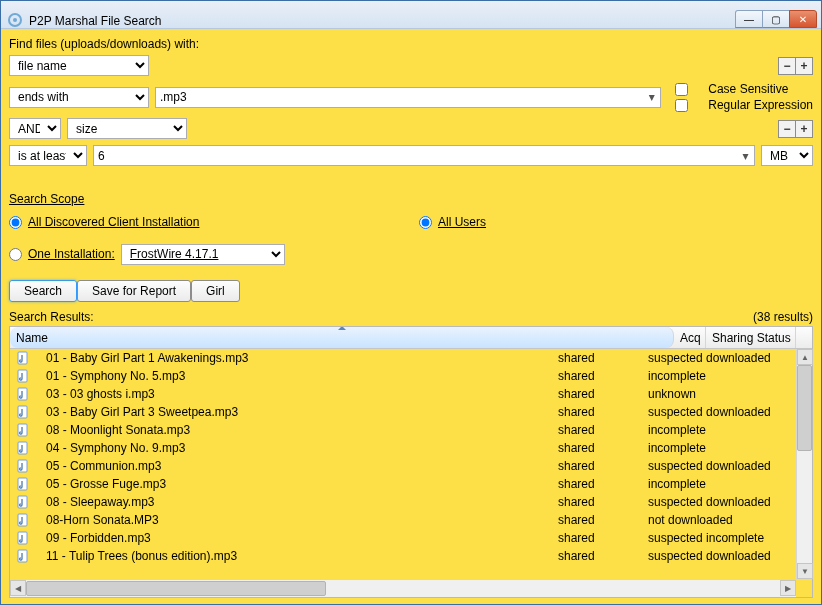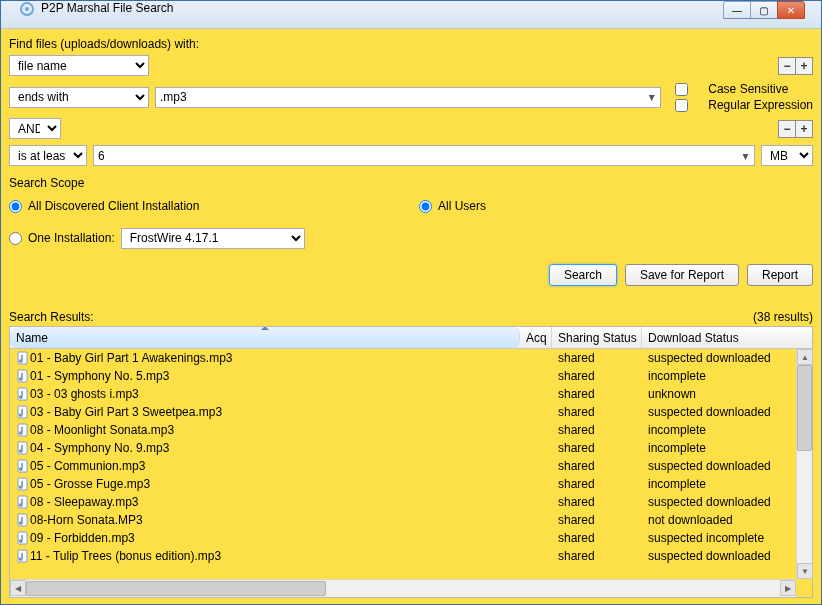--- a/index.html
+++ b/index.html
@@ -17,22 +17,22 @@
     background: #fff;
     border: 1px solid #3a6ea5;
     display: flex;
     flex-direction: column;
   }
   .titlebar {
     height: 28px;
     background: linear-gradient(#e9eff7, #d5e3f3);
     border-bottom: 1px solid #b7c8dd;
     display: flex;
-    align-items: flex-start;
-    padding: 0 16px;
+    align-items: flex-end;
+    padding: 0 4px;
   }
   .titlebar .icon {
     width: 16px; height: 16px;
     margin: 0 6px 0 2px;
     display:flex; align-items:center; justify-content:center;
   }
   .titlebar .title { flex: 1; font-size: 12px; color: #000; }
   .win-controls { display:flex; gap:0; }
   .win-btn {
     width: 28px; height: 18px;
@@ -88,28 +88,28 @@
     display:flex; align-items:center; justify-content:center;
     background:#f2f2f2; margin-left:-1px;
     font-size:12px; font-weight:bold; color:#333;
   }
   .chk-col { display:flex; flex-direction:column; gap:2px; margin-left:8px; }
   .chk-row { display:flex; align-items:center; gap:20px; white-space:nowrap; }
   input[type=checkbox], input[type=radio] {
     width:13px; height:13px; margin:0;
   }
 
-  .scope { margin-top:4px; }
+  .scope { margin-top:20px;text-decoration:underline; }
   .scope-title { margin-bottom:4px; }
   .scope-grid { display:flex; gap:40px; }
   .scope-col { display:flex; flex-direction:column; gap:8px; }
   .scope-row { display:flex; align-items:center; gap:6px; min-height:24px; }
   .scope-col.left { width:370px; }
 
-  .btnrow { display:flex; gap:8px; justify-content:flex-end; margin:14px 0 24px 0; }
+  .btnrow { display:flex; justify-content:flex-start; margin:14px 0 8px 0; }
   .app-btn {
     border:1px solid #8c8c8c;
     border-radius:3px;
     background:linear-gradient(#fdfdfd,#ebebeb);
     padding:3px 14px;
     font:inherit;
   }
   .app-btn.primary { border-color:#3399ff; box-shadow:0 0 3px rgba(51,153,255,.6); }
 
   .results-header { display:flex; justify-content:space-between; margin-bottom:2px; }
@@ -149,21 +149,21 @@
   }
 
   .tbody { flex:1; overflow:hidden; position:relative; }
   .trow {
     display:flex;
     height:18px;
     align-items:center;
     padding-right:16px;
   }
   .td { padding:0 6px; white-space:nowrap; overflow:hidden; }
-  .td.col-name { display:flex; align-items:center; gap:0; }
+  .td.col-name { display:flex; align-items:center; gap:16px; }
   .note-icon {
     width:14px;height:14px; flex-shrink:0;
     display:inline-block;
   }
 
   .vscroll {
     position:absolute; right:0; top:22px; bottom:18px; width:16px;
     background:#f0f0f0;
     border-left:1px solid #d6d6d6;
     display:flex;flex-direction:column;
@@ -237,20 +237,23 @@
             <input type="checkbox" style="">
             <span>Regular Expression</span>
           </label>
       </div>
     </div>
 
     <div class="row">
       <select class="sel-40">
         <option>AND</option>
       </select>
+      <select class="sel-120">
+        <option>size</option>
+      </select>
       <div class="plusminus">
         <div class="pm-btn">−</div>
         <div class="pm-btn">+</div>
       </div>
     </div>
 
     <div class="row">
       <select class="sel-70">
         <option>is at least</option>
       </select>
@@ -267,52 +270,51 @@
       <div class="scope-title">Search Scope</div>
       <div class="scope-grid">
         <div class="scope-col left">
           <label class="scope-row">
               <input type="radio" name="inst" checked="" style="">
               <span>All Discovered Client Installation</span>
             </label>
           <div class="scope-row">
             <input type="radio" name="inst" style="">
             <span>One Installation:</span>
-            <select style="width:184px"><option>FrostWire 4.17.1</option></select>
+            <select style="width:164px"><option>FrostWire 4.17.1</option></select>
           </div>
         </div>
         <div class="scope-col">
           <label class="scope-row">
               <input type="radio" name="usr" checked="" style="">
               <span>All Users</span>
             </label>
         </div>
       </div>
     </div>
 
     <div class="btnrow">
       <button class="app-btn primary">Search</button>
       <button class="app-btn">Save for Report</button>
-      <button class="app-btn">Report</button>
+      <button class="app-btn">Girl</button>
     </div>
 
     <div class="results-header">
       <span>Search Results:</span>
       <span>(38 results)</span>
     </div>
 
     <div class="table-wrap">
       <div class="thead">
         <div class="th col-name">
             <span>Name</span>
             <span class="sort-ind"></span>
           </div>
         <div class="th col-acq">Acq</div>
         <div class="th col-sharing">Sharing Status</div>
-        <div class="th col-download">Download Status</div>
       </div>
       <div class="tbody" id="tbody">
           <div class="trow">
             <div class="td col-name">
               <span class="note-icon"><svg viewBox="0 0 14 14" width="14" height="14">
                   <rect x="2" y="1" width="9" height="12" rx="1" fill="#fff" stroke="#7a9fd6"></rect>
                   <path d="M6 4 L6 10 M6 10 a1.2 1.2 0 1 1 -1.2 -1.2" stroke="#3a6ea5" fill="none" stroke-width="1.2"></path>
                 </svg></span>
               <span>01 - Baby Girl Part 1 Awakenings.mp3</span>
             </div>

